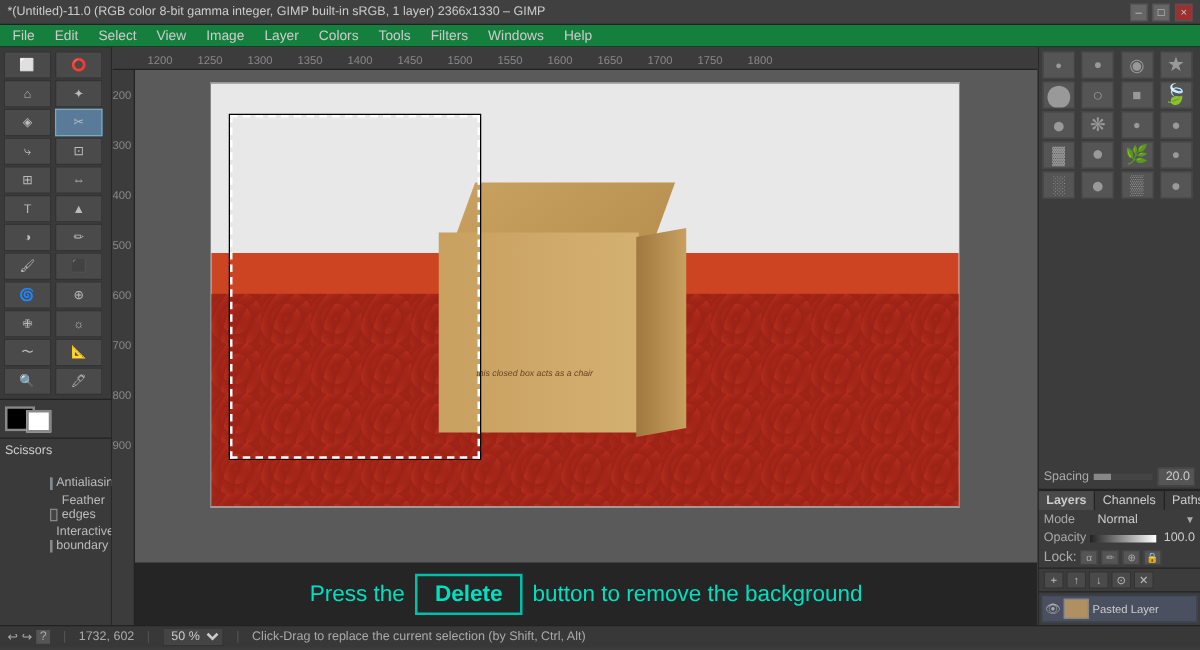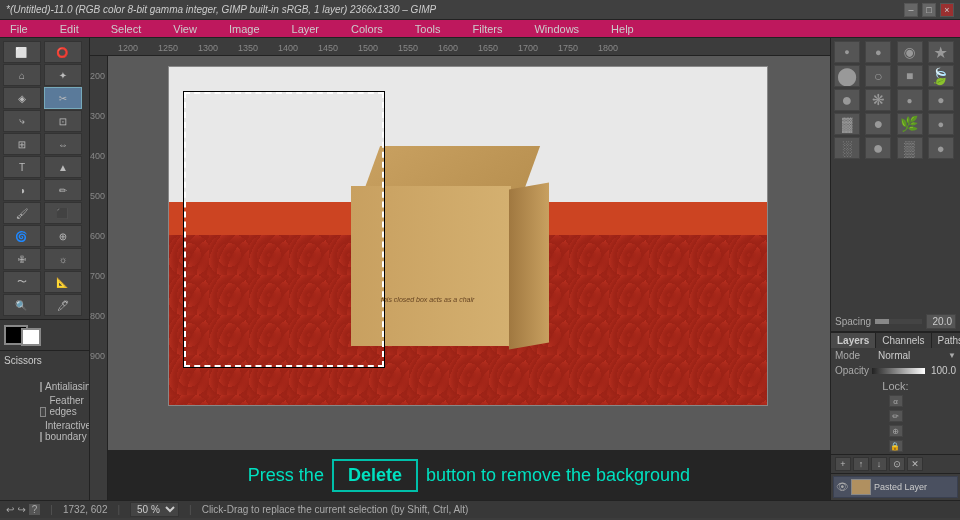--- a/index.html
+++ b/index.html
@@ -39,25 +39,25 @@
       font-size: 9px;
       text-align: center;
       line-height: 12px;
       color: #ccc;
       cursor: pointer;
     }
 
     
     #menu-bar {
       height: 18px;
-      background: #be185d;
+      background: #15803d;
       display: flex;
       align-items: center;
       padding: 0 4px;
-      gap: 20px;
+      gap: 4px;
       border-bottom: 1px solid #222;
     }
     .menu-item {
       padding: 1px 6px;
       font-size: 11px;
       color: #ccc;
       cursor: pointer;
     }
 
     
@@ -399,21 +399,20 @@
     .opacity-val { color: #ccc; min-width: 28px; text-align: right; }
 
     #lock-row {
       display: flex;
       align-items: center;
       padding: 2px 4px;
       gap: 3px;
       font-size: 10px;
       color: #aaa;
       border-bottom: 1px solid #222;
-      flex-direction: column;
     }
     .lock-icon { font-size: 11px; }
     .lock-btn {
       width: 14px; height: 12px;
       background: #555;
       border: 1px solid #444;
       font-size: 8px;
       display: flex; align-items: center; justify-content: center;
       cursor: pointer;
     }
@@ -486,21 +485,21 @@
     .spacing-slider {
       flex: 1;
       height: 5px;
       background: linear-gradient(90deg, #888 30%, #444 30%);
     }
   </style>
 </head>
 <body>
 
 <div id="title-bar">
-  <span id="title-bar-text" style="font-size:10px;color:#ccc;overflow:hidden;white-space:nowrap;max-width:820px;font-style:italic;">*(Untitled)-11.0 (RGB color 8-bit gamma integer, GIMP built-in sRGB, 1 layer) 2366x1330 – GIMP</span>
+  <span id="title-bar-text" style="font-size:10px;color:#ccc;overflow:hidden;white-space:nowrap;max-width:820px;">*(Untitled)-11.0 (RGB color 8-bit gamma integer, GIMP built-in sRGB, 1 layer) 2366x1330 – GIMP</span>
   <div id="title-bar-controls">
     <span class="tb-btn">–</span>
     <span class="tb-btn">□</span>
     <span class="tb-btn" style="background:#9a3030;">×</span>
   </div>
 </div>
 
 <div id="menu-bar">
     <span class="menu-item">File</span>
     <span class="menu-item">Edit</span>

